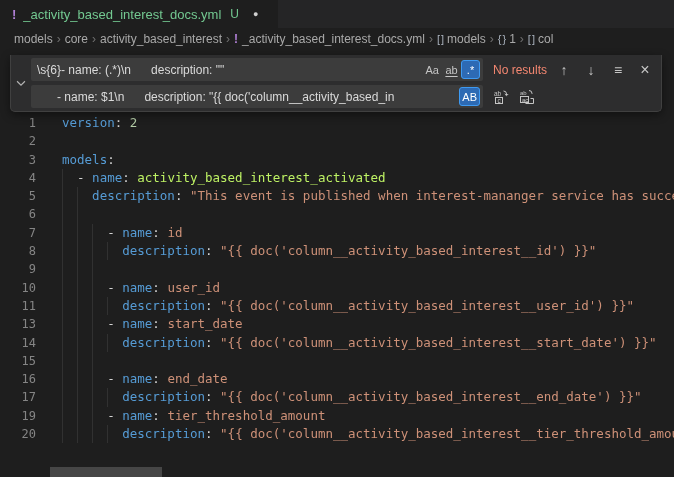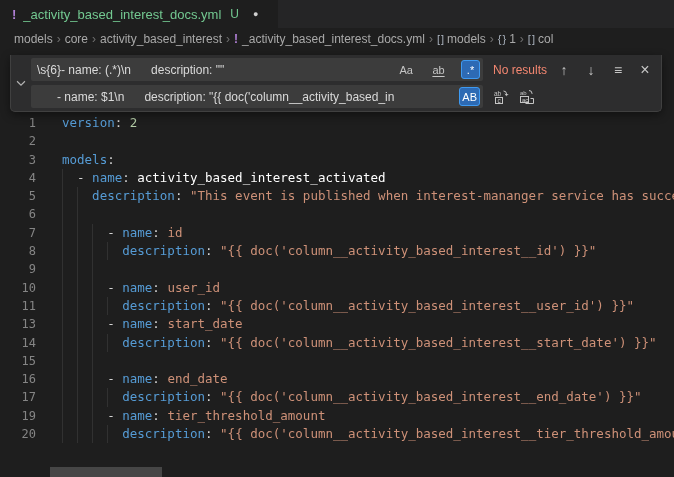--- a/index.html
+++ b/index.html
@@ -27,21 +27,21 @@
   .ln { position:absolute; left:0; top:0; width:36px; text-align:right; color:#858585; font-size:12px; }
   .guide { position:absolute; top:0; height:100%; width:1px; background:#313131; }
   .hsb { position:absolute; left:50px; bottom:0; width:112px; height:10px; background:rgba(130,130,130,0.4); z-index:5; }
   
   .findw { position:absolute; top:55px; left:10px; width:652px; height:57px; background:#2d2d2e; border:1px solid #404040; border-top:none; border-radius:0 0 5px 5px; box-shadow:0 3px 10px rgba(0,0,0,0.45); display:flex; z-index:10; }
   .toggle { width:20px; display:flex; align-items:center; justify-content:center; color:#b4b4b4; cursor:pointer; }
   .frows { flex:1; display:flex; flex-direction:column; justify-content:center; gap:4px; padding-right:6px; }
   .frow { display:flex; align-items:center; height:23px; }
   .finput { width:452px; height:23px; background:#3c3c3c; border-radius:2px; display:flex; align-items:center; padding:0 3px 0 6px; cursor:text; }
   .in-text { flex:1; overflow:hidden; white-space:pre; font-size:12px; color:#dadada; }
-  .opts { display:flex; gap:13px;text-align:center; }
+  .opts { display:flex; gap:0;text-align:center; }
   .opt { min-width:19px; height:19px; padding:0 2px; display:flex; align-items:center; justify-content:center; border-radius:3px; font-size:11px; color:#c5c5c5; border:1px solid transparent; cursor:pointer; }
   .opt.active { background:#2d6ab4; border-color:#3e9af2; color:#fff; }
   .uw { text-decoration:underline; text-underline-offset:2px; }
   .no-results { margin-left:10px; font-size:12px; color:#f48771; }
   .navicons { margin-left:auto; display:flex; align-items:center; gap:7px; }
   .ibtn { width:20px; height:20px; display:flex; align-items:center; justify-content:center; color:#c5c5c5; cursor:pointer; border-radius:3px; font-size:14px; }
   .rep-icons { display:flex; align-items:center; gap:6px; margin-left:8px; }
   svg { display:block; }
 </style>
 </head>
@@ -88,21 +88,21 @@
       <span class="bc-ic">[ ]</span>
       <span>col</span>
     </span>
   </div>
 
 <div class="editor">
   <div class="code" id="code">
       <div class="cl"><span class="ln">1</span><span><span style="color: rgb(86, 156, 214);">version</span><span style="color: rgb(212, 212, 212);">: </span><span style="color: rgb(181, 206, 168);">2</span></span></div>
       <div class="cl"><span class="ln">2</span><span></span></div>
       <div class="cl"><span class="ln">3</span><span><span style="color: rgb(86, 156, 214);">models</span><span style="color: rgb(212, 212, 212);">:</span></span></div>
-      <div class="cl"><span class="ln">4</span><span class="guide" style="left: 62px;"></span><span><span style="color: rgb(212, 212, 212);">  - </span><span style="color: rgb(86, 156, 214);">name</span><span style="color: rgb(212, 212, 212);">: </span><span style="color: #ffffff;">activity_based_interest_activated</span></span></div>
+      <div class="cl"><span class="ln">4</span><span class="guide" style="left: 62px;"></span><span><span style="color: rgb(212, 212, 212);">  - </span><span style="color: rgb(86, 156, 214);">name</span><span style="color: rgb(212, 212, 212);">: </span><span style="color: #bef264;">activity_based_interest_activated</span></span></div>
       <div class="cl"><span class="ln">5</span><span class="guide" style="left: 62px;"></span><span class="guide" style="left: 77px;"></span><span><span style="color: rgb(212, 212, 212);">    </span><span style="color: rgb(86, 156, 214);">description</span><span style="color: rgb(212, 212, 212);">: </span><span style="color: rgb(206, 145, 120);">"This event is published when interest-mananger service has success</span></span></div>
       <div class="cl"><span class="ln">6</span><span class="guide" style="left: 62px;"></span><span class="guide" style="left: 77px;"></span></div>
       <div class="cl"><span class="ln">7</span><span class="guide" style="left: 62px;"></span><span class="guide" style="left: 77px;"></span><span class="guide" style="left: 92px;"></span><span><span style="color: rgb(212, 212, 212);">      - </span><span style="color: rgb(86, 156, 214);">name</span><span style="color: rgb(212, 212, 212);">: </span><span style="color: rgb(206, 145, 120);">id</span></span></div>
       <div class="cl"><span class="ln">8</span><span class="guide" style="left: 62px;"></span><span class="guide" style="left: 77px;"></span><span class="guide" style="left: 92px;"></span><span class="guide" style="left: 107px;"></span><span><span style="color: rgb(212, 212, 212);">        </span><span style="color: rgb(86, 156, 214);">description</span><span style="color: rgb(212, 212, 212);">: </span><span style="color: rgb(206, 145, 120);">"{{ doc('column__activity_based_interest__id') }}"</span></span></div>
       <div class="cl"><span class="ln">9</span><span class="guide" style="left: 62px;"></span><span class="guide" style="left: 77px;"></span><span class="guide" style="left: 92px;"></span><span></span></div>
       <div class="cl"><span class="ln">10</span><span class="guide" style="left: 62px;"></span><span class="guide" style="left: 77px;"></span><span class="guide" style="left: 92px;"></span><span><span style="color: rgb(212, 212, 212);">      - </span><span style="color: rgb(86, 156, 214);">name</span><span style="color: rgb(212, 212, 212);">: </span><span style="color: rgb(206, 145, 120);">user_id</span></span></div>
       <div class="cl"><span class="ln">11</span><span class="guide" style="left: 62px;"></span><span class="guide" style="left: 77px;"></span><span class="guide" style="left: 92px;"></span><span class="guide" style="left: 107px;"></span><span><span style="color: rgb(212, 212, 212);">        </span><span style="color: rgb(86, 156, 214);">description</span><span style="color: rgb(212, 212, 212);">: </span><span style="color: rgb(206, 145, 120);">"{{ doc('column__activity_based_interest__user_id') }}"</span></span></div>
       <div class="cl"><span class="ln">13</span><span class="guide" style="left: 62px;"></span><span class="guide" style="left: 77px;"></span><span class="guide" style="left: 92px;"></span><span><span style="color: rgb(212, 212, 212);">      - </span><span style="color: rgb(86, 156, 214);">name</span><span style="color: rgb(212, 212, 212);">: </span><span style="color: rgb(206, 145, 120);">start_date</span></span></div>
       <div class="cl"><span class="ln">14</span><span class="guide" style="left: 62px;"></span><span class="guide" style="left: 77px;"></span><span class="guide" style="left: 92px;"></span><span class="guide" style="left: 107px;"></span><span><span style="color: rgb(212, 212, 212);">        </span><span style="color: rgb(86, 156, 214);">description</span><span style="color: rgb(212, 212, 212);">: </span><span style="color: rgb(206, 145, 120);">"{{ doc('column__activity_based_interest__start_date') }}"</span></span></div>
       <div class="cl"><span class="ln">15</span><span class="guide" style="left: 62px;"></span><span class="guide" style="left: 77px;"></span><span class="guide" style="left: 92px;"></span><span></span></div>

